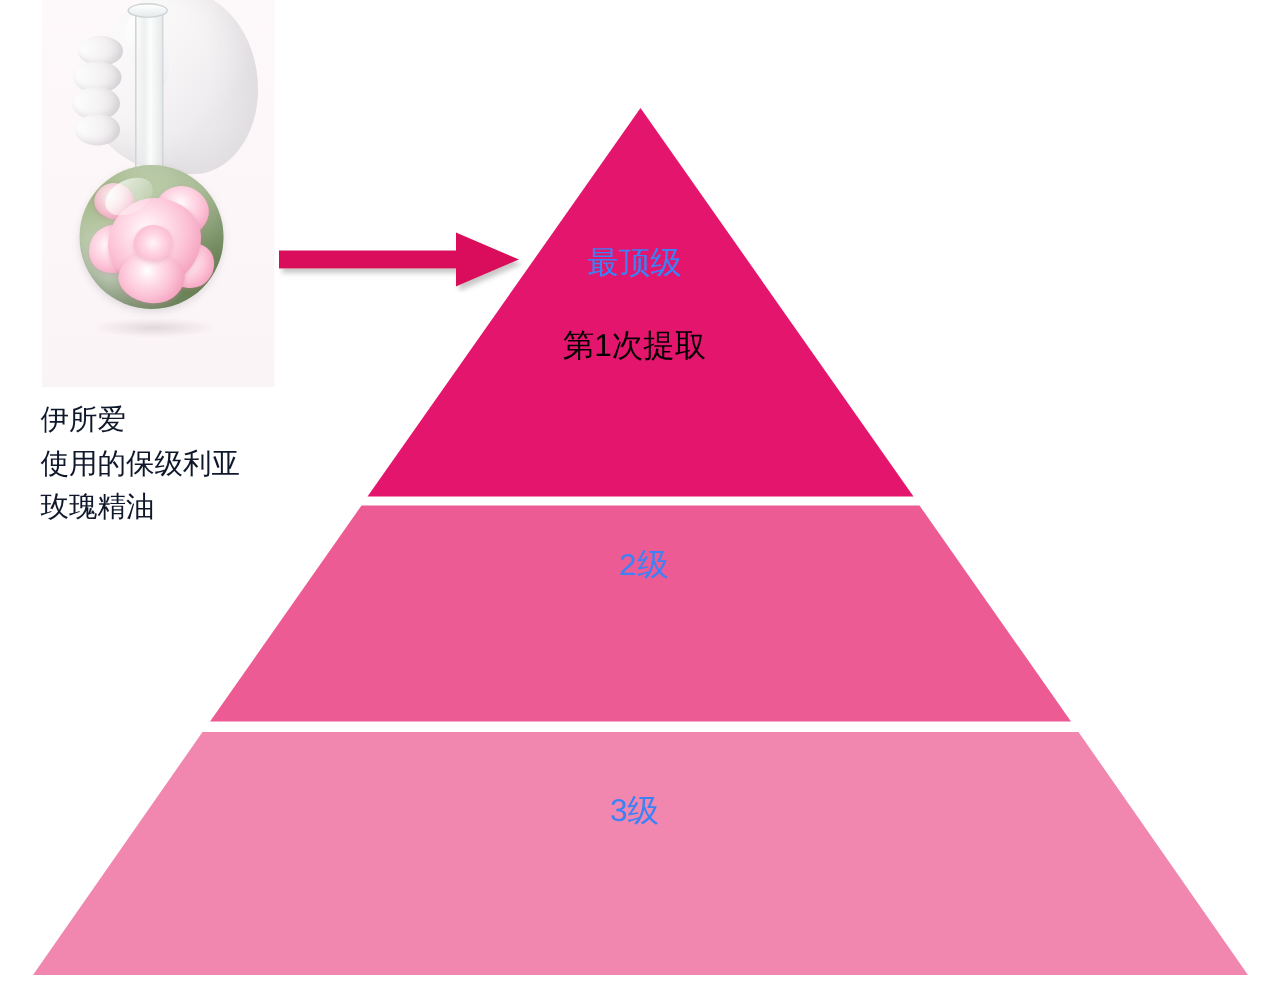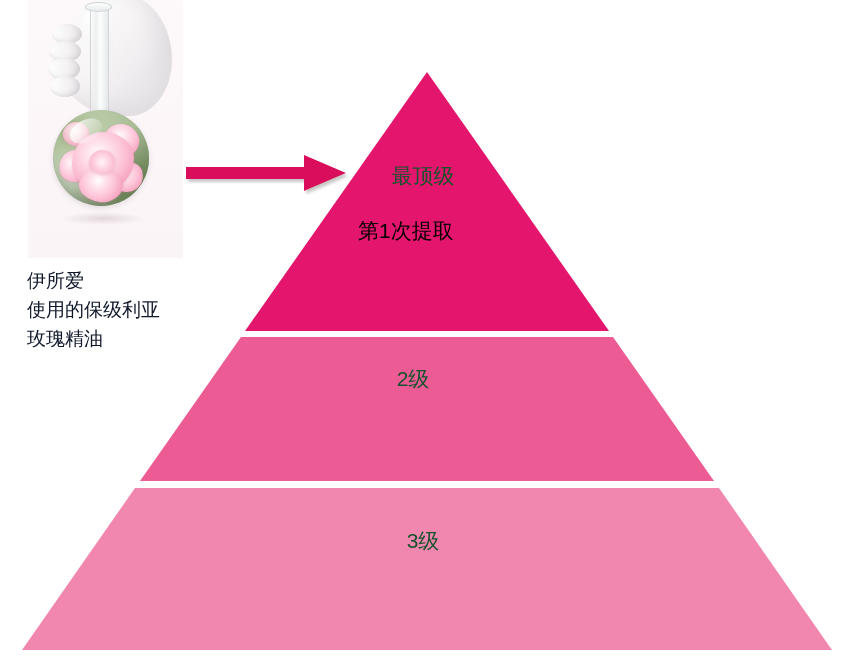--- a/index.html
+++ b/index.html
@@ -152,37 +152,37 @@
     left: 0;
     top: 0;
     width: 842px;
     height: 658px;
   }
   #pyramid svg { display: block; }
 
   .tier-label {
     position: absolute;
     text-align: center;
-    color: #14532d;
+    color: #3b82f6;
     font-size: 21px;
     line-height: 1;
     white-space: nowrap;
   }
   .tier-sub {
     position: absolute;
+    text-align: center;
     color: #000000;
     font-size: 21px;
     line-height: 1;
     white-space: nowrap;
-    margin-left: 35px;
   }
 
   #tier1-label { left: 323px; top: 165px; width: 200px; }
   #tier1-sub   { left: 323px; top: 220px; width: 200px; }
-  #tier2-label { left: 313px; top: 368px; width: 200px; }
+  #tier2-label { left: 329px; top: 368px; width: 200px; font-family: Liberation Mono, monospace; }
   #tier2-sub   { left: 323px; top: 424px; width: 200px; }
   #tier3-label { left: 323px; top: 530px; width: 200px; }
   #tier3-sub   { left: 273px; top: 585px; width: 300px; }
 </style>
 </head>
 <body>
 
 <div id="canvas">
 
   <div id="product-photo">

